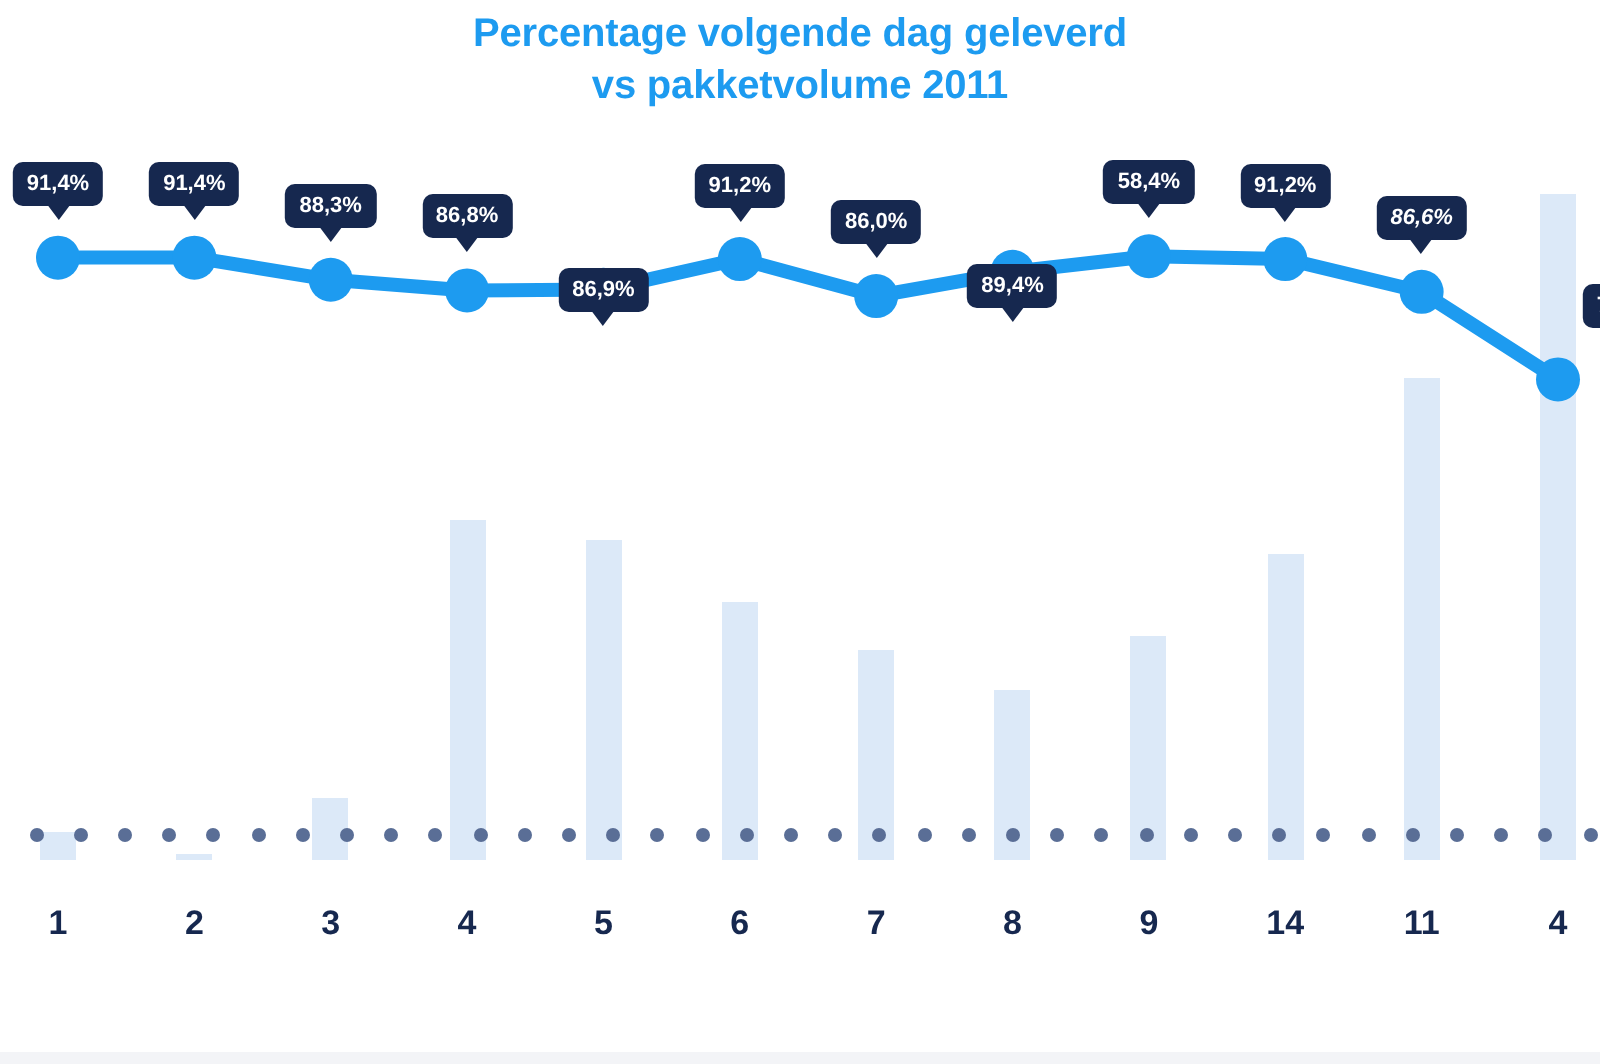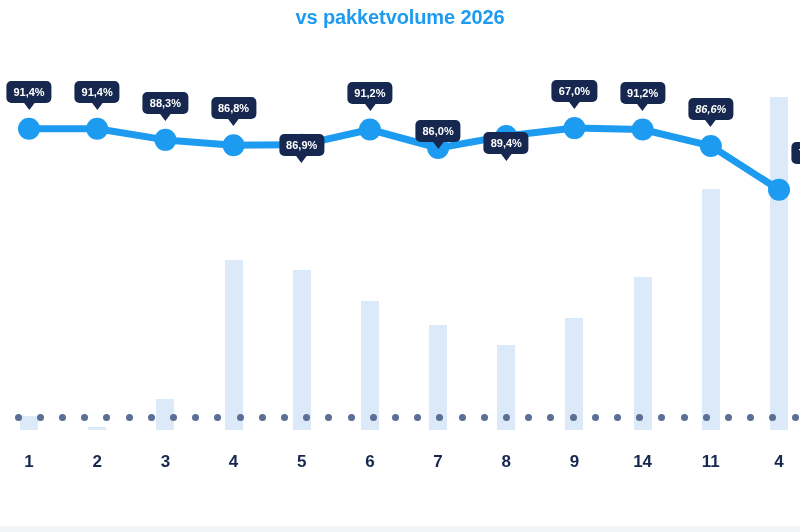--- a/index.html
+++ b/index.html
@@ -138,21 +138,22 @@
     height: 6px;
     background: #f3f4f7;
   }
 </style>
 </head>
 <body>
 
 <div id="chart-root">
 
   <div id="chart-title">
-    <span class="line2">vs pakketvolume 2026</span>
+    <span>Percentage volgende dag geleverd</span>
+    <span class="line2">vs pakketvolume 2011</span>
   </div>
 
   <div id="plot">
     <div id="bars-layer">
         <div class="bar" style="left: 20px; width: 18px; height: 13.6px;"></div>
         <div class="bar" style="left: 88.1818px; width: 18px; height: 3.4px;"></div>
         <div class="bar" style="left: 156.364px; width: 18px; height: 30.6px;"></div>
         <div class="bar" style="left: 224.545px; width: 18px; height: 170px;"></div>
         <div class="bar" style="left: 292.727px; width: 18px; height: 159.8px;"></div>
         <div class="bar" style="left: 360.909px; width: 18px; height: 129.2px;"></div>
@@ -218,23 +219,23 @@
           <circle cx="779" cy="129.692" r="11" fill="#1d9bf0"></circle>
         </g>
     </svg>
     <div id="tips-layer">
         <div class="tip" style="left: 29px; top: 20.816px;">91,4%</div>
         <div class="tip" style="left: 97.1818px; top: 20.816px;">91,4%</div>
         <div class="tip" style="left: 165.364px; top: 31.852px;">88,3%</div>
         <div class="tip" style="left: 233.545px; top: 37.192px;">86,8%</div>
         <div class="tip" style="left: 301.727px; top: 36.836px; margin-top: 37px;">86,9%</div>
         <div class="tip" style="left: 369.909px; top: 21.528px;">91,2%</div>
-        <div class="tip" style="left: 438.091px; top: 40.04px; margin-top: 20px;">86,0%</div>
+        <div class="tip" style="left: 438.091px; top: 40.04px;">86,0%</div>
         <div class="tip" style="left: 506.273px; top: 27.936px; margin-top: 44px;">89,4%</div>
-        <div class="tip" style="left: 574.455px; top: 20.104px;">67,0%</div>
+        <div class="tip" style="left: 574.455px; top: 20.104px;">58,4%</div>
         <div class="tip" style="left: 642.636px; top: 21.528px;">91,2%</div>
         <div class="tip" style="left: 710.818px; top: 37.904px; font-style: italic;">86,6%</div>
         <div class="tip" style="left: 814px; top: 81.692px; text-align: right;">74,3%</div>
       </div>
   </div>
 
   <div id="x-axis">
       <span class="x-tick" style="left: 29px;">1</span>
       <span class="x-tick" style="left: 97.1818px;">2</span>
       <span class="x-tick" style="left: 165.364px;">3</span>

